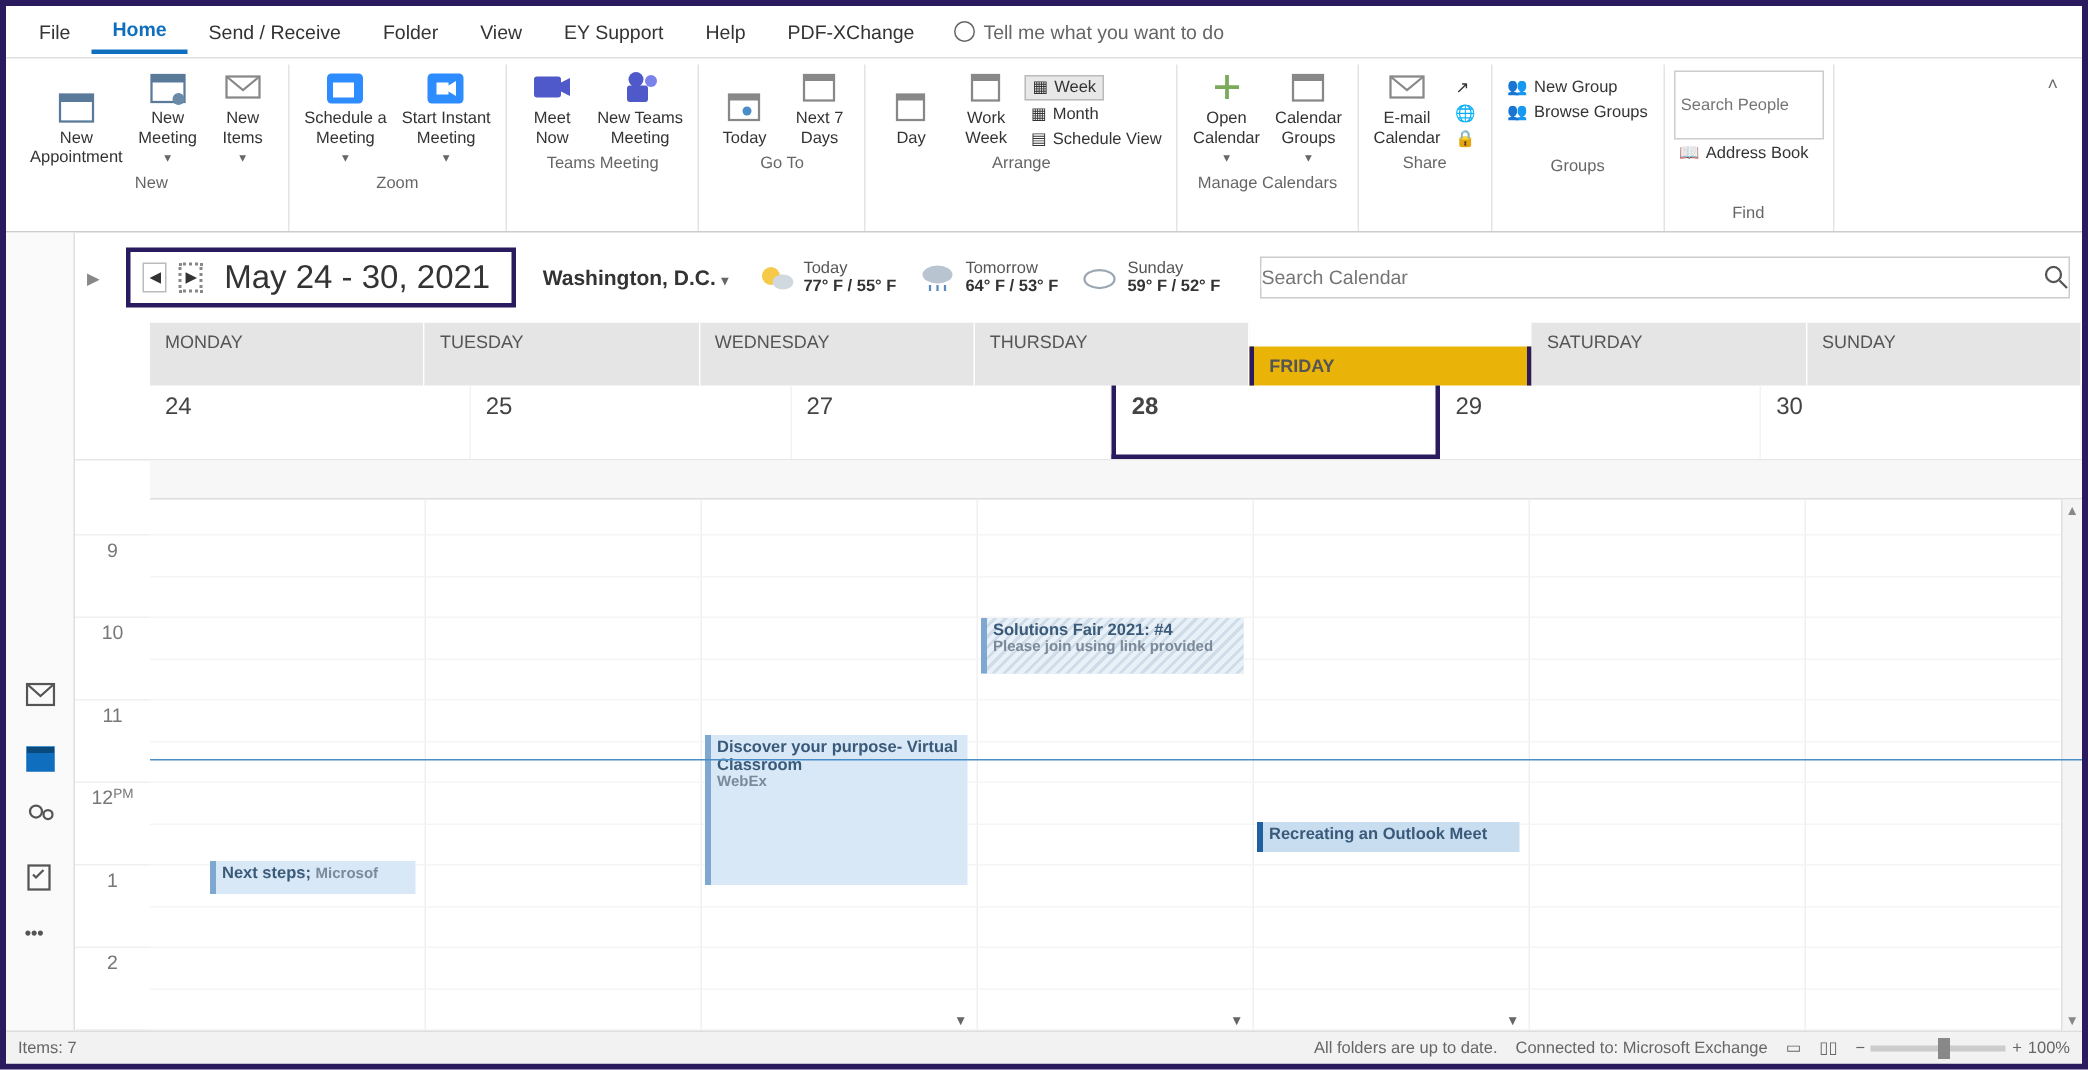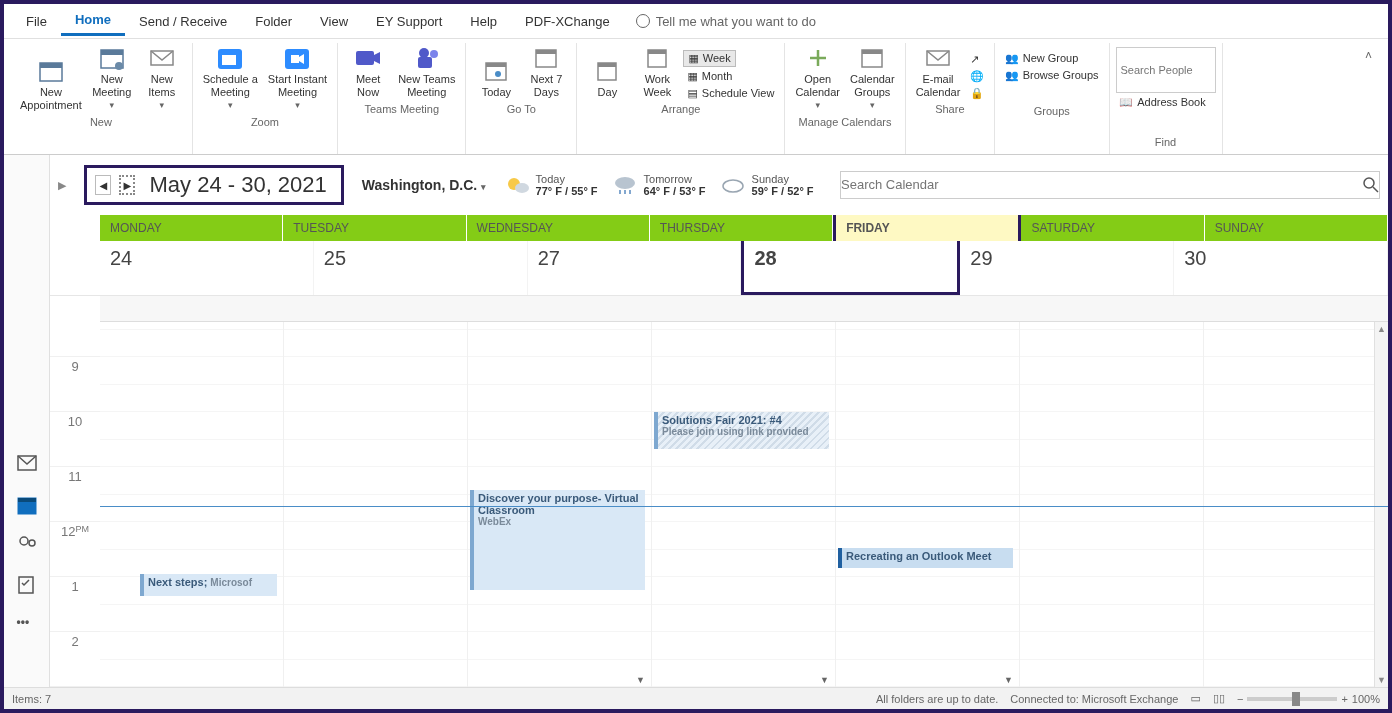--- a/index.html
+++ b/index.html
@@ -32,24 +32,24 @@
 .loc { font-size: 14px; color: #333; font-weight: 600; }
 .weather { display: flex; align-items: center; gap: 14px; }
 .wday { display: flex; align-items: center; gap: 6px; }
 .wday .wt { font-size: 11px; }
 .wday .wt .lbl { color: #555; }
 .wday .wt .temp { font-weight: 600; }
 .searchbox { flex: 1; max-width: 540px; margin-left: auto; border: 1px solid #ccc; display: flex; align-items: flex-start; padding: 5px 0; }
 .searchbox input { border: none; flex: 1; font-size: 13px; outline: none; }
 .calendar { flex: 1; display: flex; flex-direction: column; overflow: hidden; position: relative; }
 .dayheads { display: flex; padding-left: 50px; }
-.dh { flex: 1; background: #84cc16; padding: 6px 10px; border-right: 1px solid #fff; font-size: 12px; color: #555; }
-.dh.today { background: #fef9c3; font-weight: 600; border: 3px solid #2a1a5e; border-bottom: none; border-top: none; }
+.dh { flex: 1; background: #e5e5e5; padding: 6px 10px; border-right: 1px solid #fff; font-size: 12px; color: #555; }
+.dh.today { background: #eab308; font-weight: 600; border: 3px solid #2a1a5e; border-bottom: none; border-top: none; margin-top: 16px; }
 .daynums { display: flex; padding-left: 50px; border-bottom: 1px solid #e6e6e6; }
-.dn { flex: 1; padding: 6px 10px 22px 10px; font-size: 20px; color: #444; border-right: 1px solid #f3f3f3; }
+.dn { flex: 1; padding: 6px 10px 22px 10px; font-size: 16px; color: #444; border-right: 1px solid #f3f3f3; }
 .dn.today { font-weight: 700; border: 3px solid #2a1a5e; border-top: none; }
 .allday { height: 26px; background: #f7f7f7; margin-left: 50px; border-bottom: 1px solid #ddd; }
 .grid { flex: 1; display: flex; overflow: hidden; position: relative; align-items: flex-end; }
 .times { width: 50px; }
 .trow { height: 55px; text-align: center; font-size: 13px; color: #777; border-bottom: 1px solid #f0f0f0; padding-top: 2px; }
 .trow .ampm { font-size: 9px; vertical-align: top; }
 .cols { flex: 1; display: flex; position: relative; }
 .col { flex: 1; border-right: 1px solid #f0f0f0; position: relative; }
 .col .slot { height: 27.5px; border-bottom: 1px solid #f5f5f5; }
 .nowline { position: absolute; left: 0; right: 0; top: 204px; height: 1px; background: #4a8dc7; z-index: 5; }

